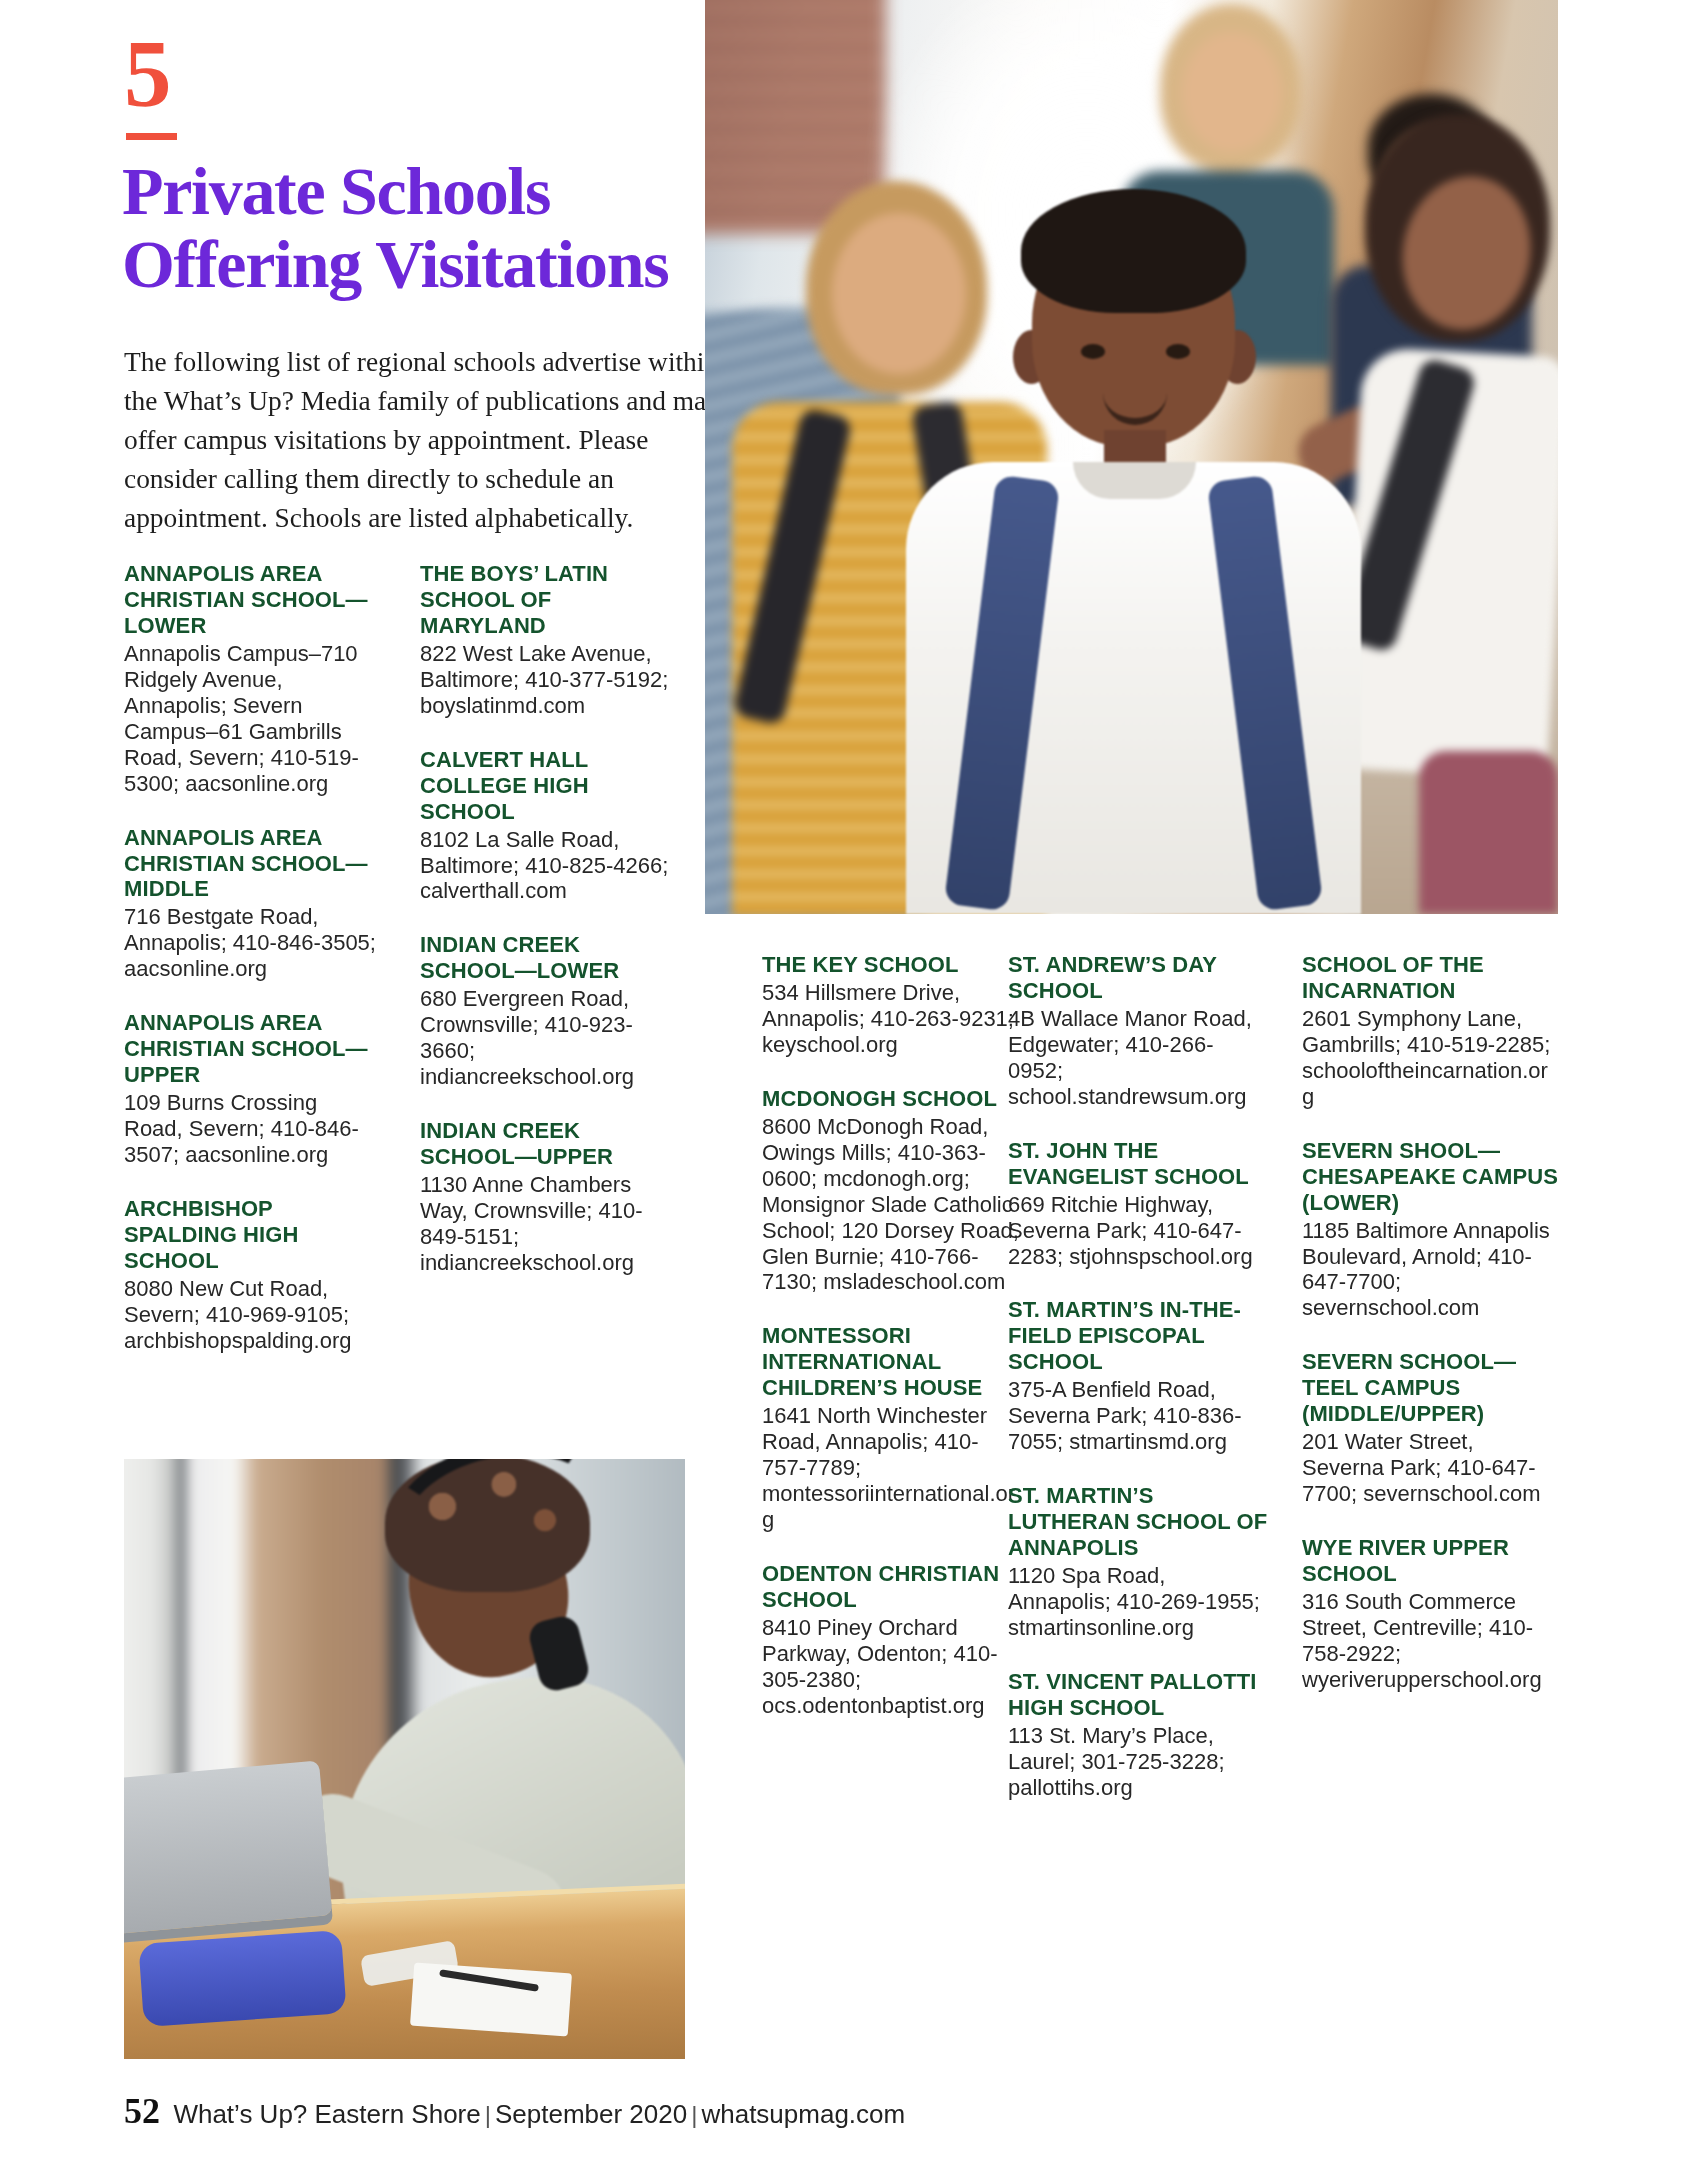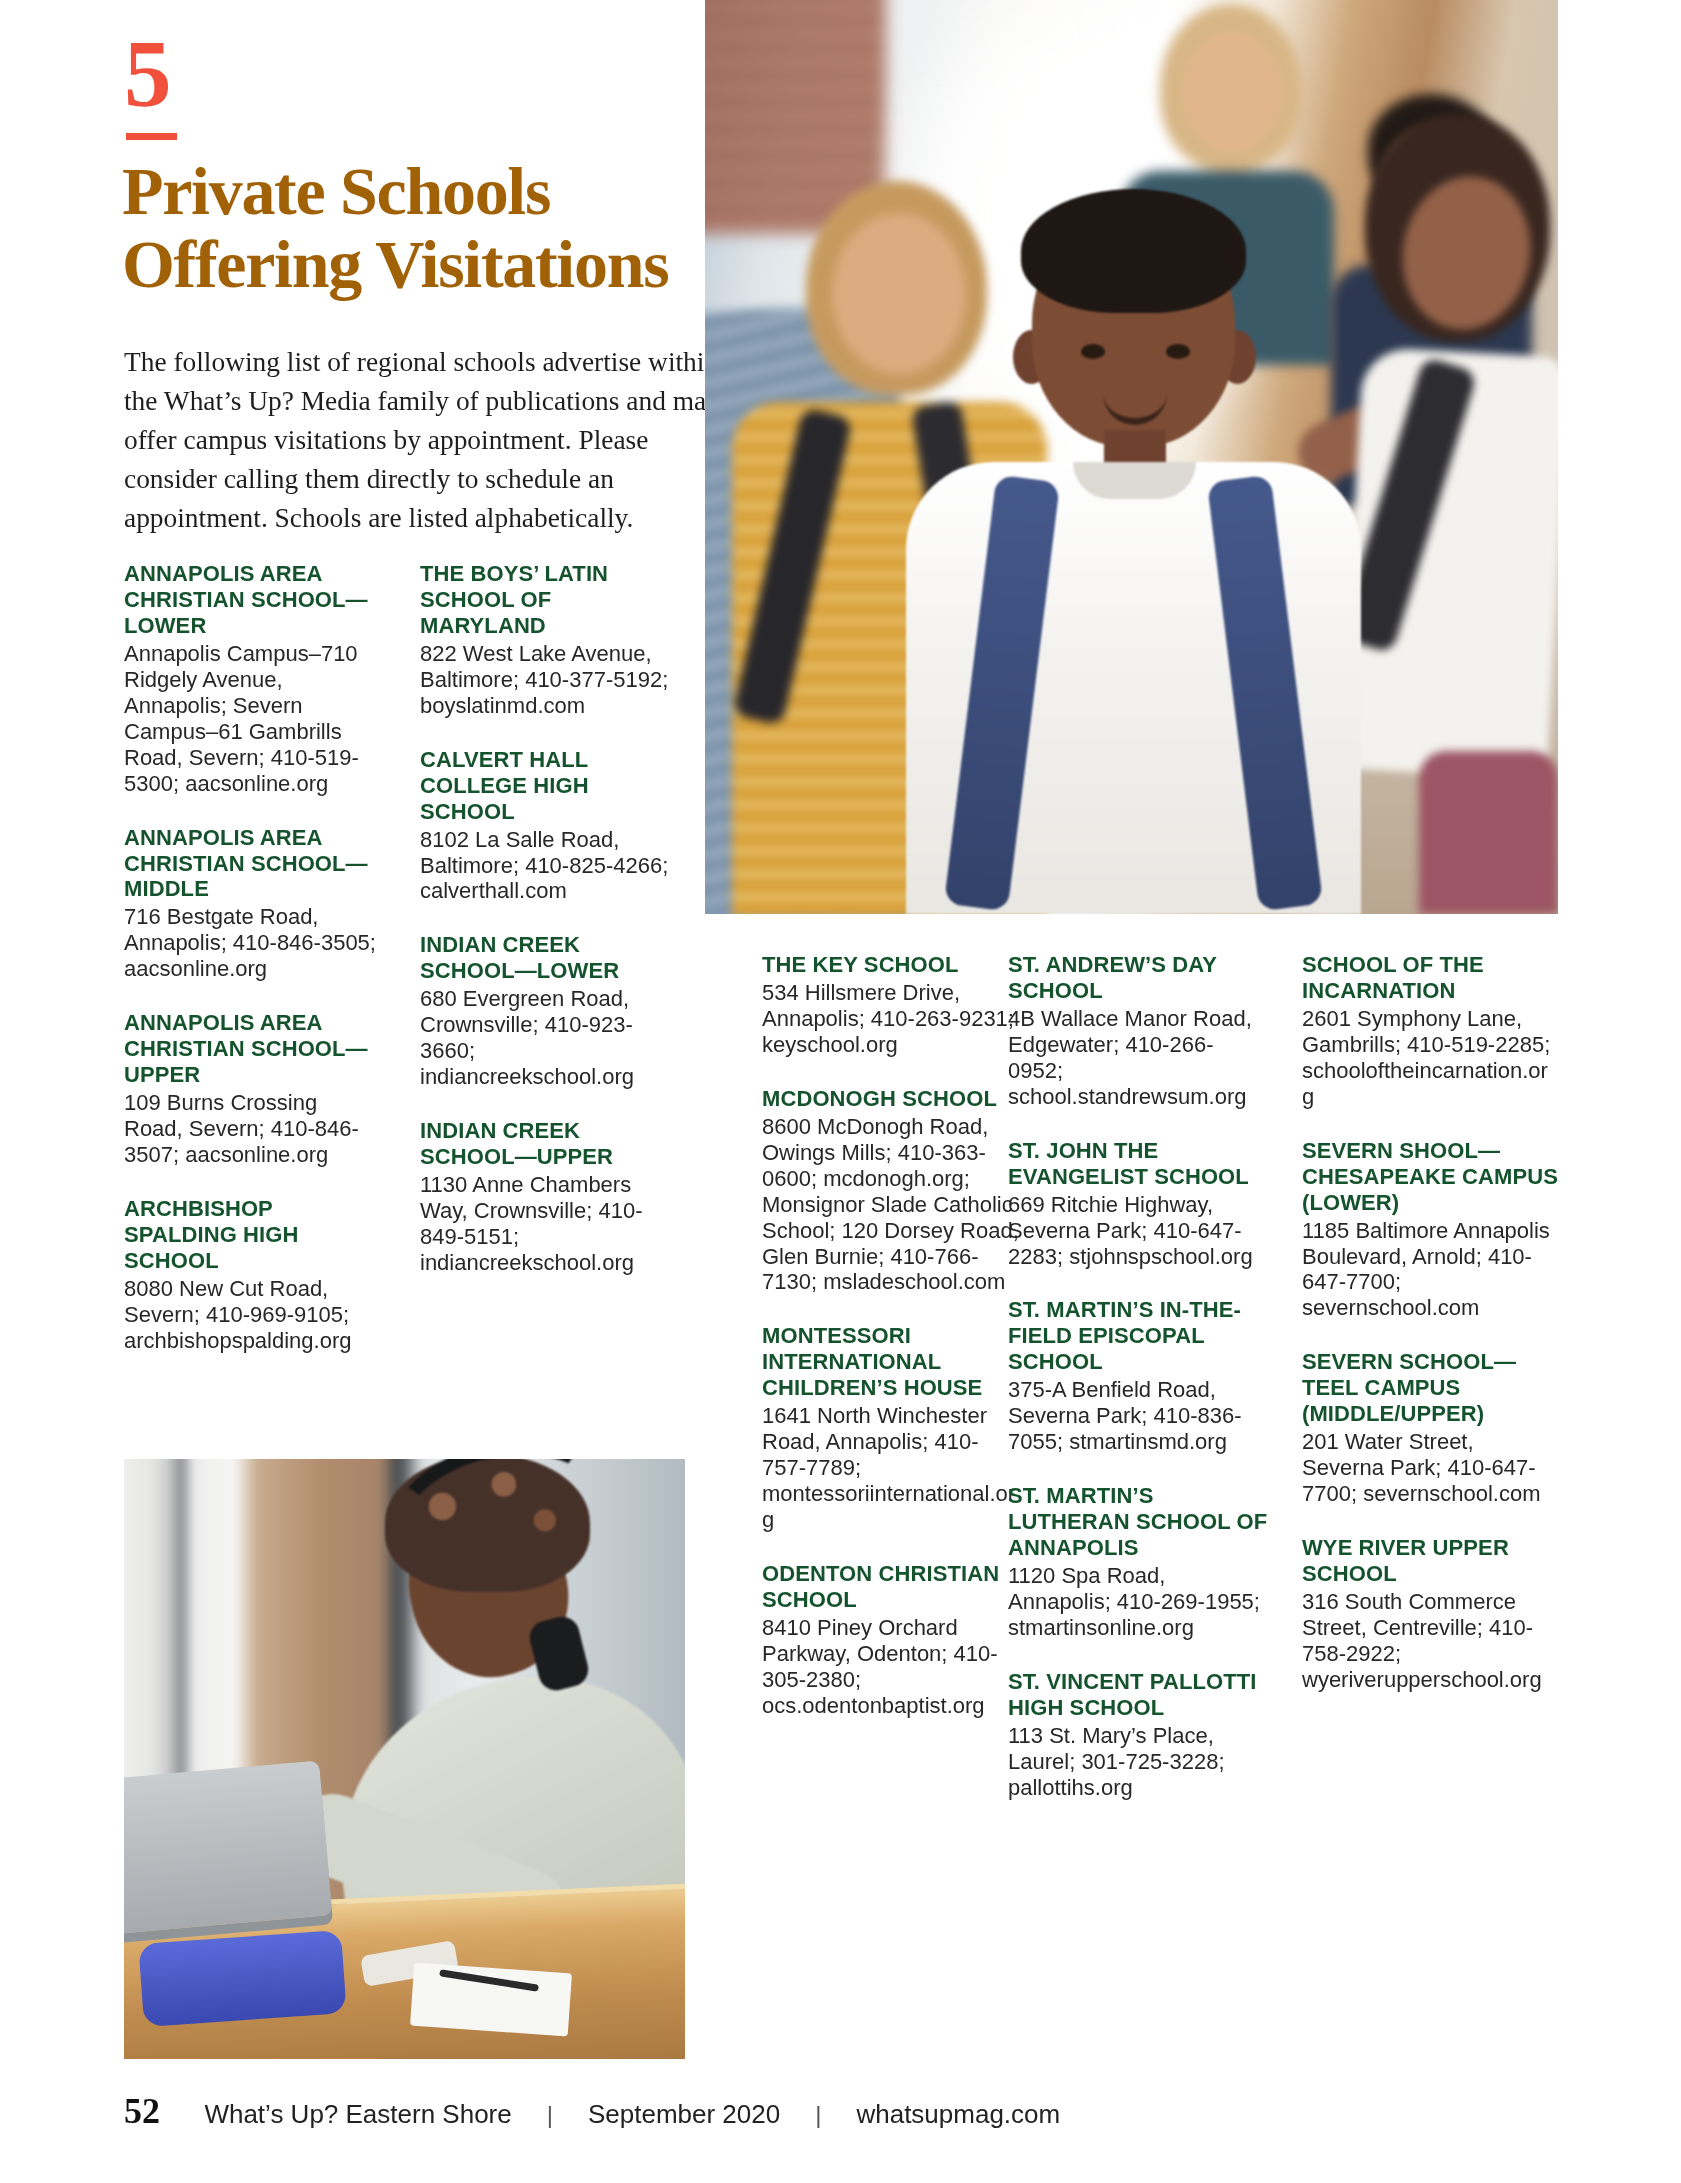--- a/index.html
+++ b/index.html
@@ -22,21 +22,21 @@
   }
   .section-underline{
     position:absolute;left:126px;top:133px;
     width:51px;height:6.7px;background:#F0503C;
   }
   .title{
     position:absolute;left:122px;top:155px;margin:0;
     width:602px;
     font-family:"Liberation Serif","DejaVu Serif",serif;
     font-weight:700;font-size:68px;line-height:1.07;
-    letter-spacing:-1.3px;color:#a16207;
+    letter-spacing:-1.3px;color:#6d28d9;
   }
   .intro{
     position:absolute;left:124px;top:343px;margin:0;
     width:606px;
     font-family:"Liberation Serif","DejaVu Serif",serif;
     font-size:27.4px;line-height:1.42;color:#1e1e1e;
   }
 
   
   .col{
@@ -157,21 +157,21 @@
     background:linear-gradient(180deg,#c9cdd0 0%,#a7abaf 100%);box-shadow:0 9.4px 0 #8f9499;}
   .pb-case{left:17.4px;bottom:39px;width:203px;height:83px;border-radius:19px;transform:rotate(-4deg);
     background:linear-gradient(180deg,#5a6ad9 0%,#3a49b0 100%);}
   .pb-smallitem{left:238px;bottom:80px;width:95px;height:31px;background:#eceff0;border-radius:8px;transform:rotate(-10deg);opacity:.9;}
   .pb-paper{left:288px;bottom:28px;width:158px;height:63px;background:#f7f7f4;border-radius:4px;transform:rotate(4deg);}
   .pb-pen{left:315px;bottom:75px;width:100px;height:7.4px;background:#2a2a2a;border-radius:4px;transform:rotate(9deg);}
 
   
   .page-footer{
     position:absolute;left:124px;top:2090px;
-    display:flex;align-items:baseline;gap:35px;
+    display:flex;align-items:baseline;gap:4px;
   }
   .folio{
     font-family:"Liberation Serif","DejaVu Serif",serif;
     font-weight:700;font-size:36px;color:#111111;margin-right:9.4px;
   }
   .foot-text{font-size:26px;color:#222222;}
   .foot-sep{font-size:24px;color:#555555;}
 </style>
 </head>
 <body>

